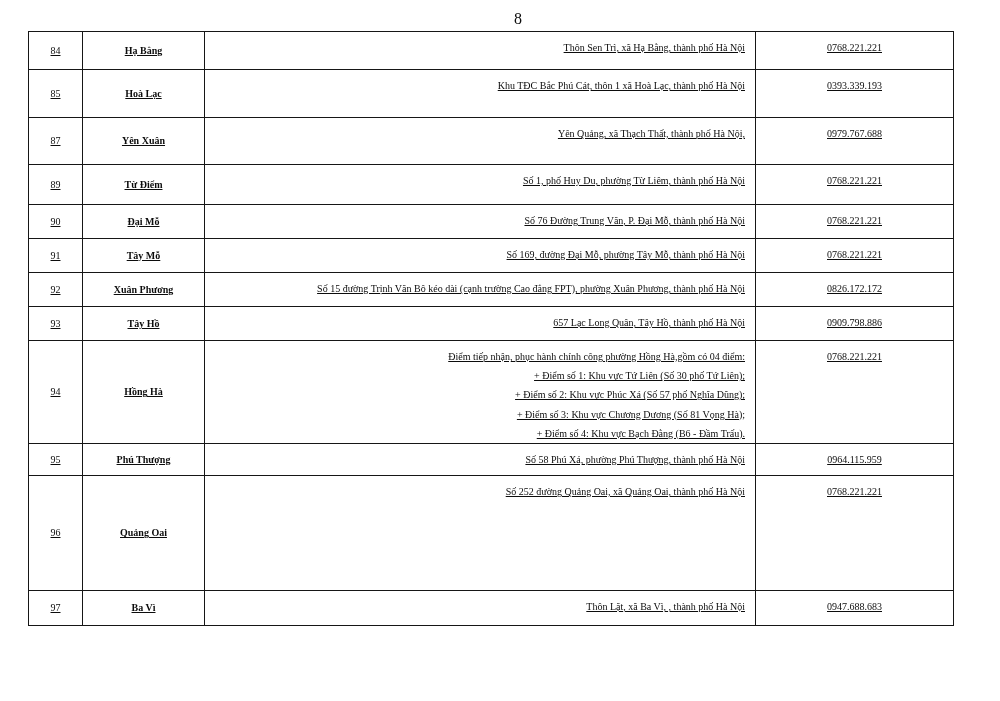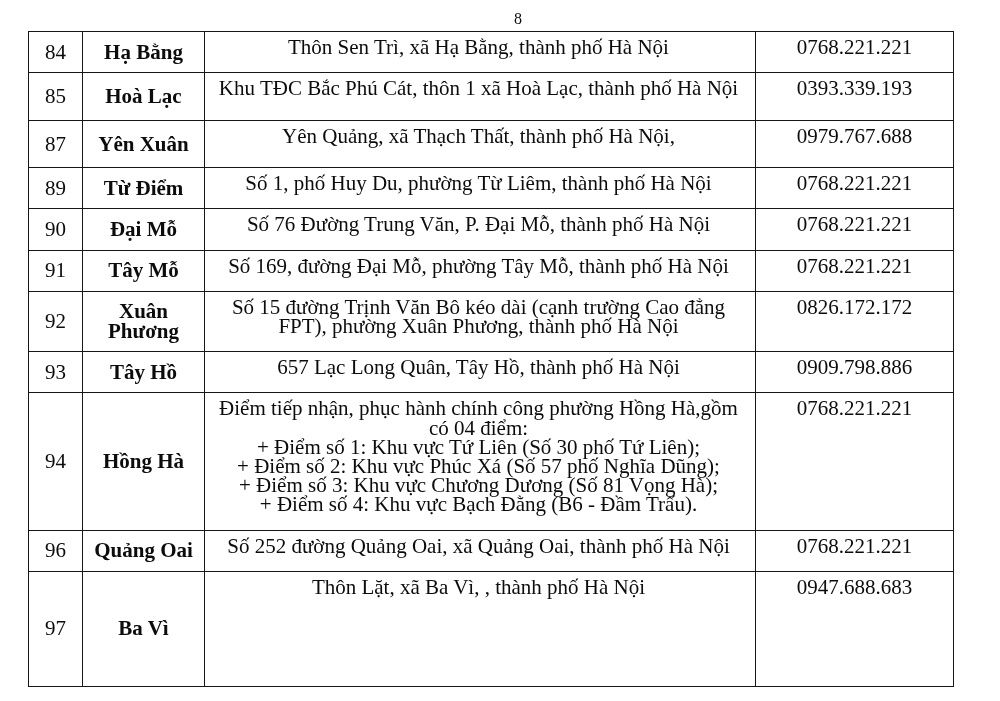--- a/index.html
+++ b/index.html
@@ -20,36 +20,37 @@
     height: 31px;
   }
   table#roster {
     margin-left: 28px;
     width: 925px;
     border-collapse: collapse;
     table-layout: fixed;
   }
   #roster td {
     border: 1.5px solid #161616;
-    font-size: 21px;
+    font-size: 10px;
     line-height: 19.2px;
+    text-decoration: underline;
   }
   td.stt {
     text-align: center;
     vertical-align: middle;
   }
   td.name {
     text-align: center;
     vertical-align: middle;
     font-weight: bold;
   }
   td.addr {
-    text-align: center;
+    text-align: right;
     vertical-align: top;
-    padding: 6px 10px 15px 7px;
+    padding: 6px 10px 0 7px;
     white-space: pre-line;
   }
   td.phone {
     text-align: center;
     vertical-align: top;
     padding-top: 6px;
   }
   
   #roster tbody tr:nth-child(1)  { height: 38px; }
   #roster tbody tr:nth-child(2)  { height: 48px; }
@@ -131,20 +132,26 @@
       <td class="stt">94</td>
       <td class="name">Hồng Hà</td>
       <td class="addr">Điểm tiếp nhận, phục hành chính công phường Hồng Hà,gồm có 04 điểm:
 + Điểm số 1: Khu vực Tứ Liên (Số 30 phố Tứ Liên);
 + Điểm số 2: Khu vực Phúc Xá (Số 57 phố Nghĩa Dũng);
 + Điểm số 3: Khu vực Chương Dương (Số 81 Vọng Hà);
 + Điểm số 4: Khu vực Bạch Đằng (B6 - Đầm Trấu).</td>
       <td class="phone">0768.221.221</td>
     </tr>
     <tr>
+      <td class="stt">95</td>
+      <td class="name">Phú Thượng</td>
+      <td class="addr">Số 58 Phú Xá, phường Phú Thượng, thành phố Hà Nội</td>
+      <td class="phone">0964.115.959</td>
+    </tr>
+    <tr>
       <td class="stt">96</td>
       <td class="name">Quảng Oai</td>
       <td class="addr">Số 252 đường Quảng Oai, xã Quảng Oai, thành phố Hà Nội</td>
       <td class="phone">0768.221.221</td>
     </tr>
     <tr>
       <td class="stt">97</td>
       <td class="name">Ba Vì</td>
       <td class="addr">Thôn Lặt, xã Ba Vì, , thành phố Hà Nội</td>
       <td class="phone">0947.688.683</td>

